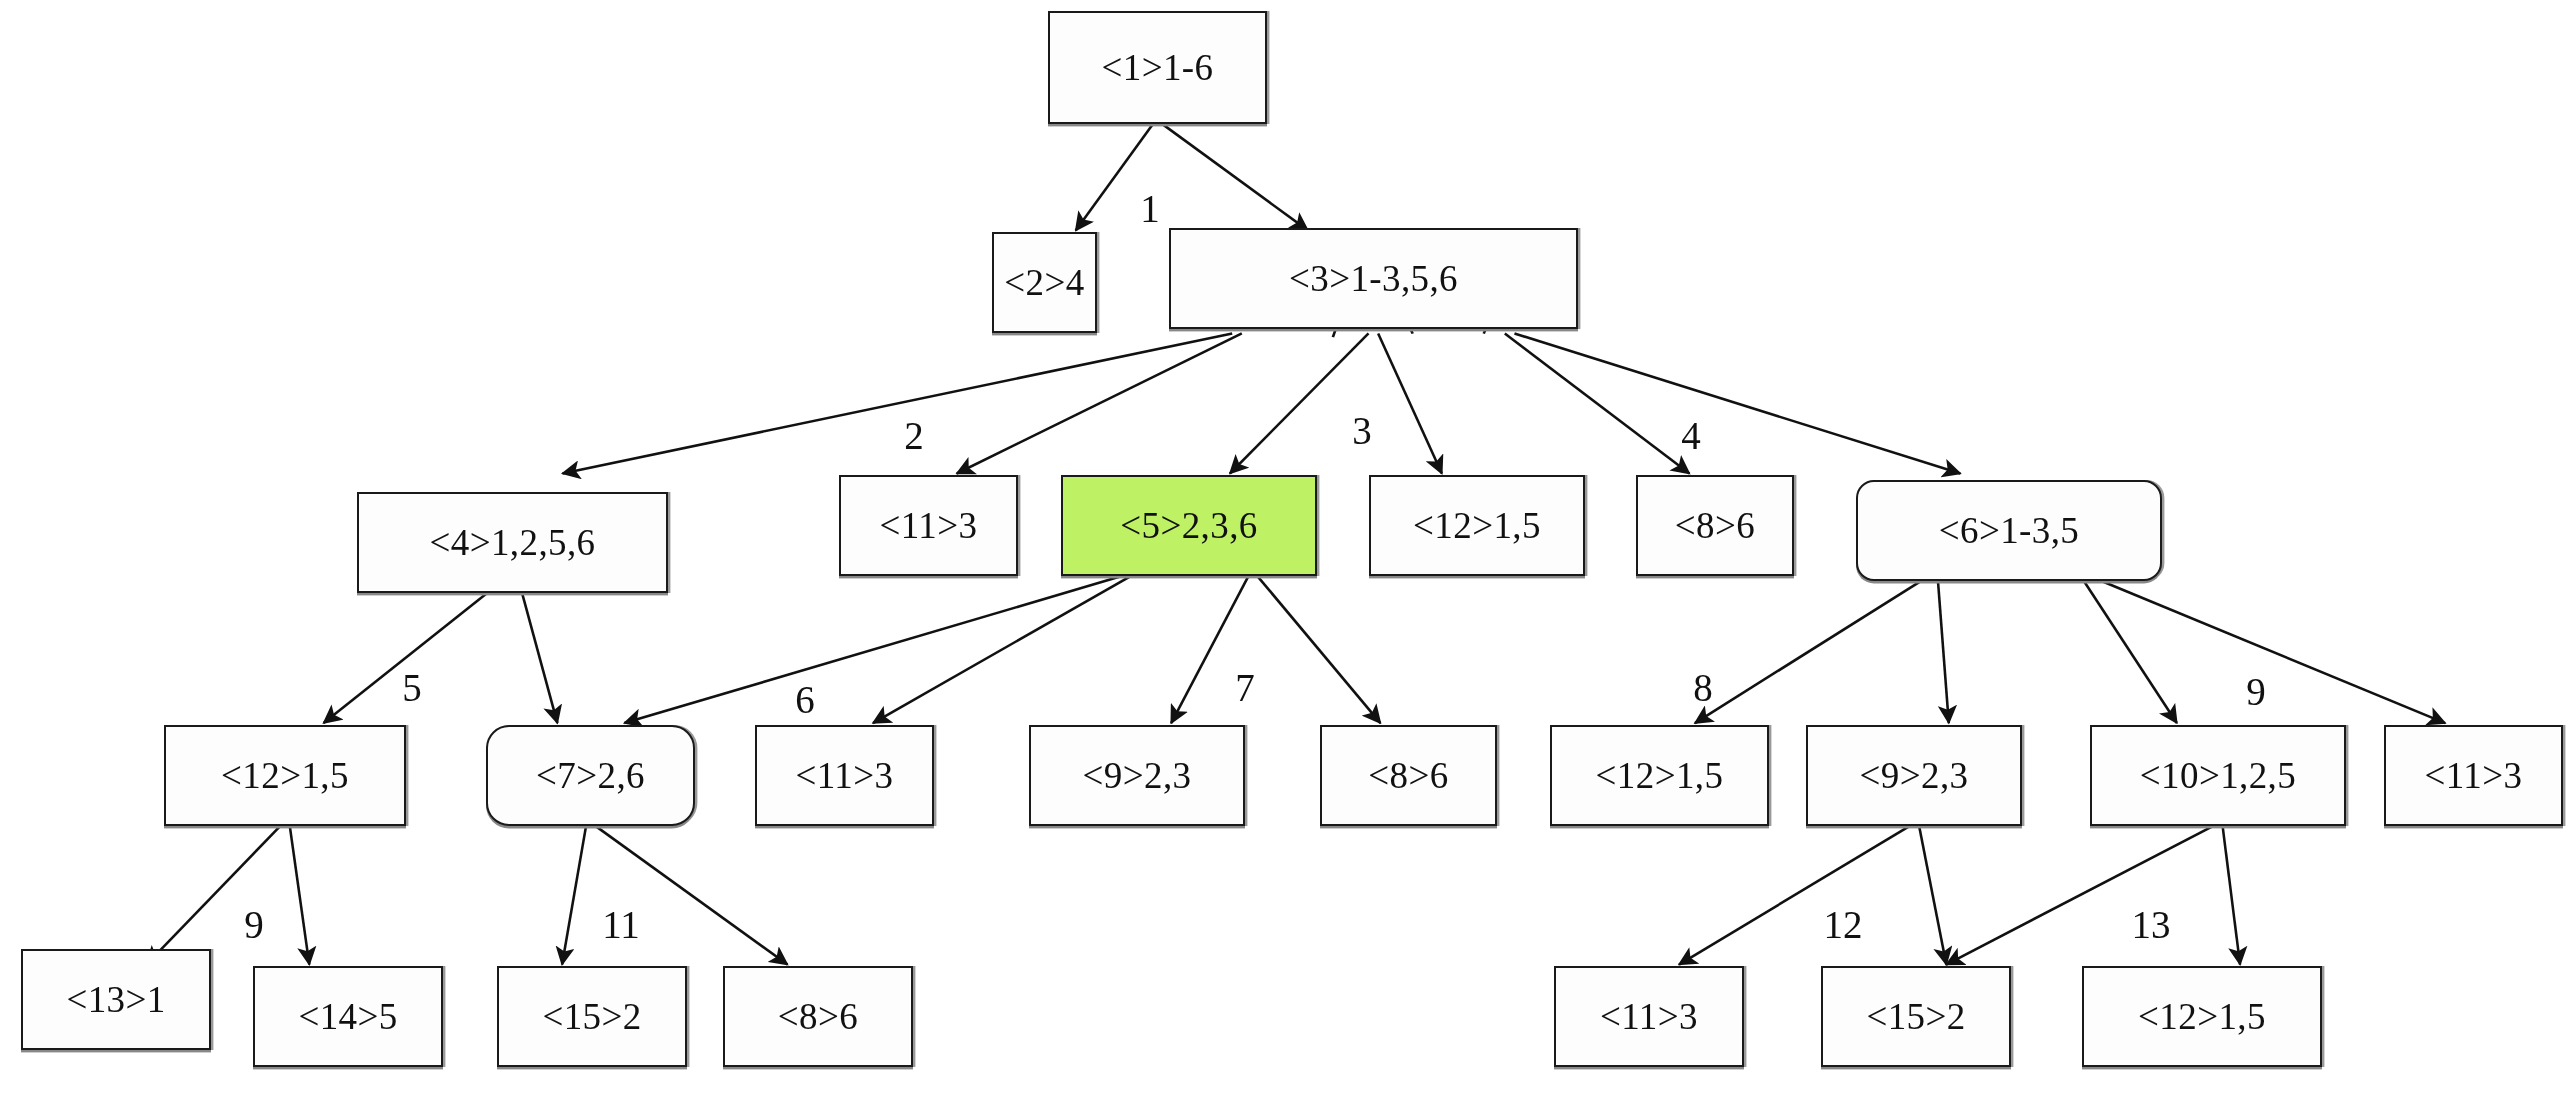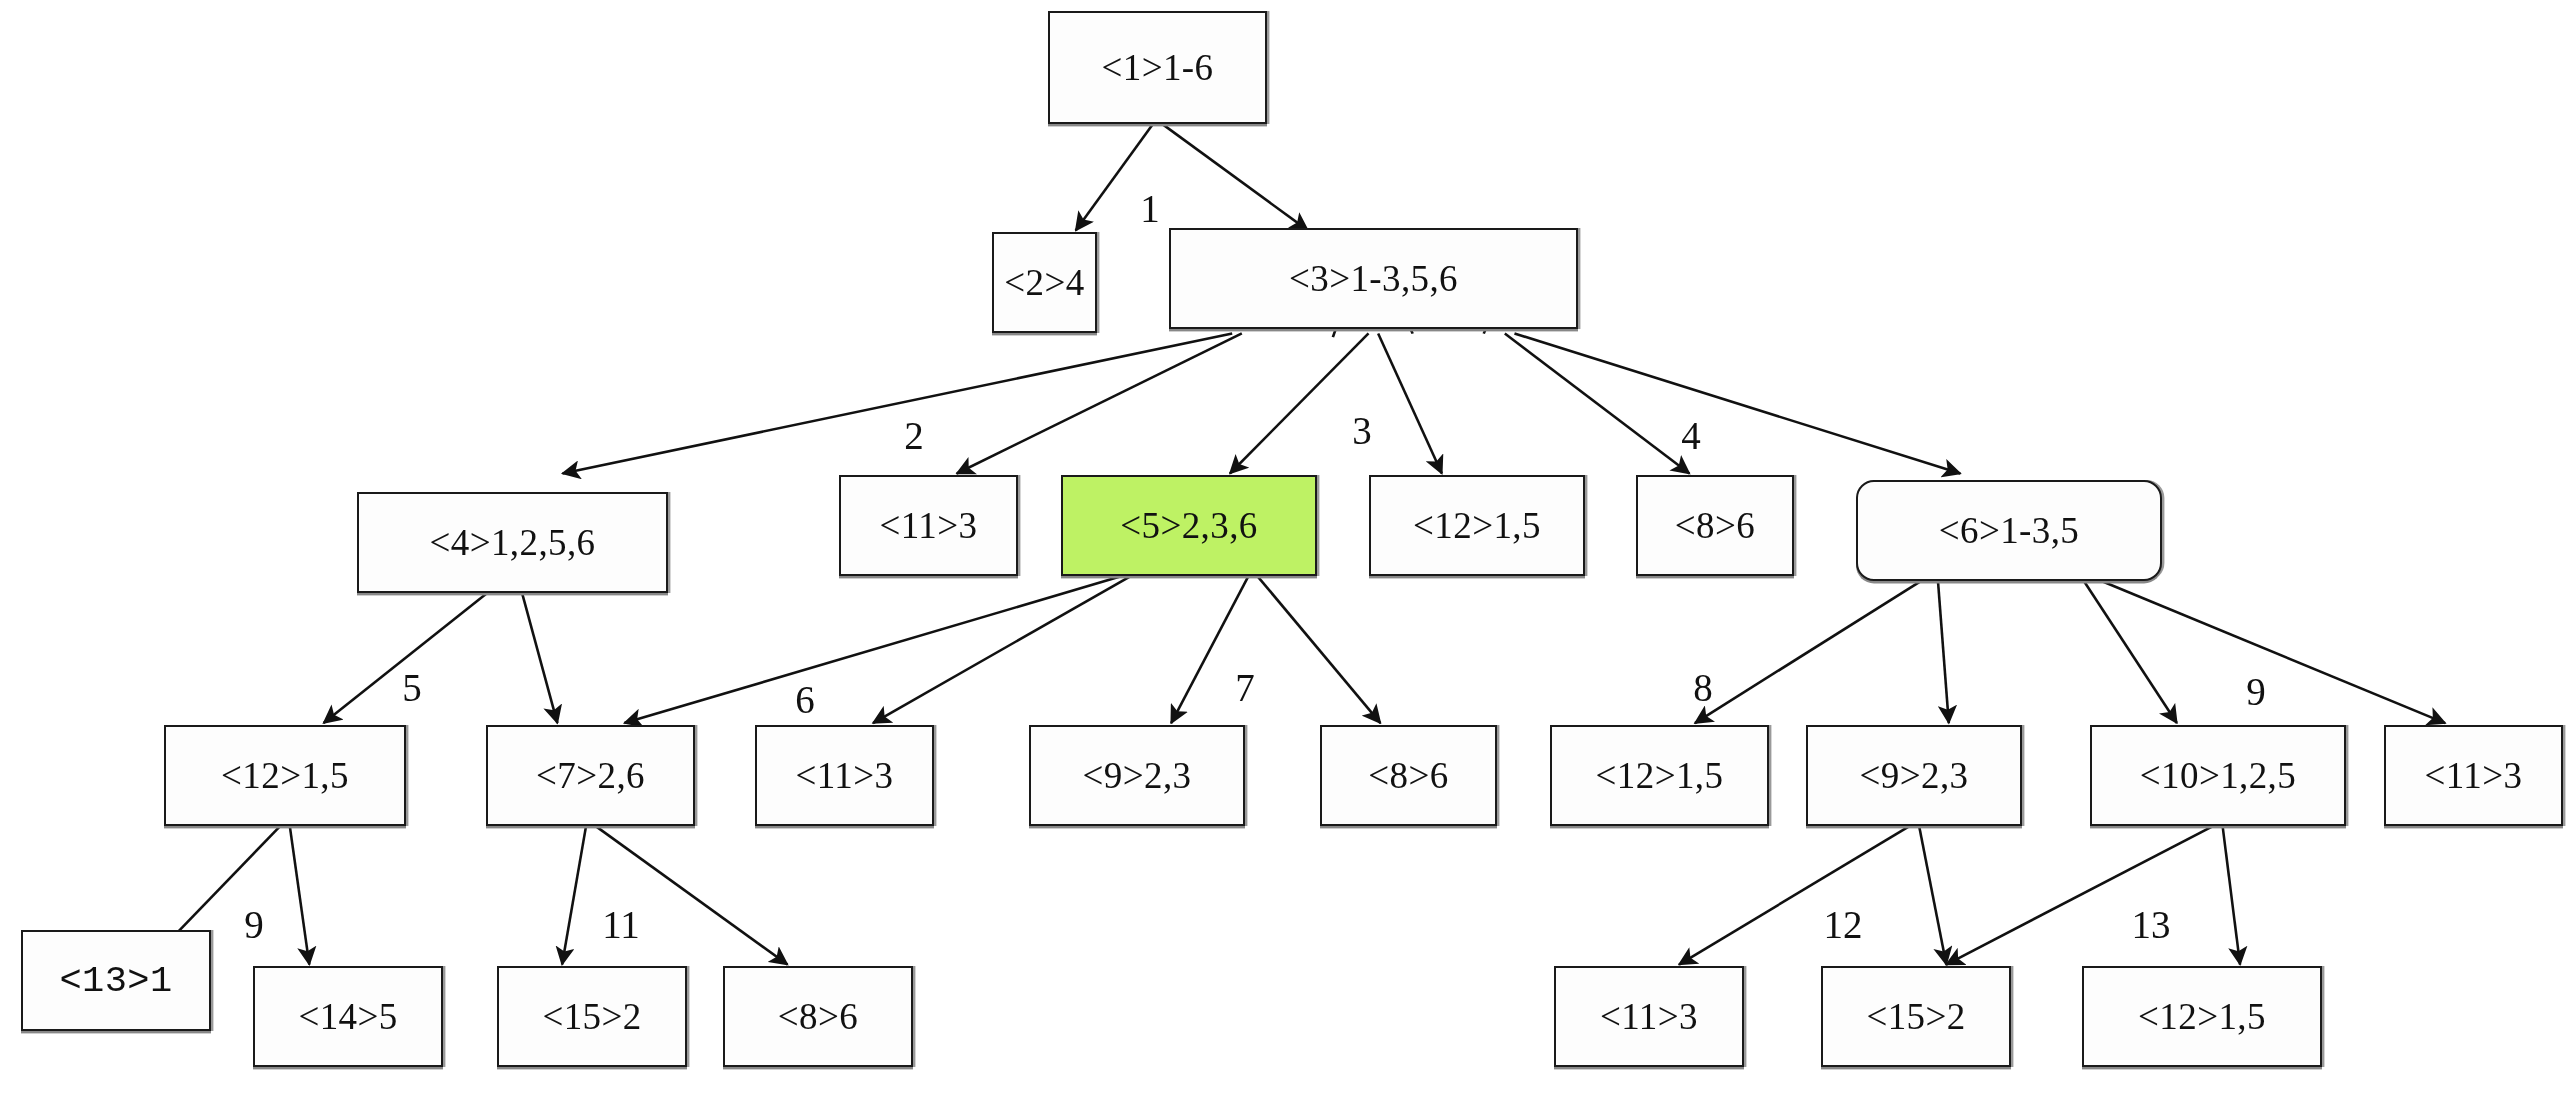--- a/index.html
+++ b/index.html
@@ -106,21 +106,21 @@
       </div>
       <div class="node-box" style="left: 1636px; top: 475px; width: 158px; height: 101px; background: rgb(253, 253, 253); border-color: rgb(26, 26, 26);">
         <span>&lt;8&gt;6</span>
       </div>
       <div class="node-box" style="left: 1856px; top: 480px; width: 306px; height: 101px; background: rgb(253, 253, 253); border-color: rgb(26, 26, 26); border-radius: 18px;">
         <span>&lt;6&gt;1-3,5</span>
       </div>
       <div class="node-box" style="left: 164px; top: 725px; width: 242px; height: 101px; background: rgb(253, 253, 253); border-color: rgb(26, 26, 26);">
         <span>&lt;12&gt;1,5</span>
       </div>
-      <div class="node-box" style="left: 486px; top: 725px; width: 209px; height: 101px; background: rgb(253, 253, 253); border-color: rgb(26, 26, 26);">
+      <div class="node-box" style="left: 486px; top: 725px; width: 209px; height: 101px; background: rgb(253, 253, 253); border-color: rgb(26, 26, 26); border-radius: 23px;">
         <span>&lt;7&gt;2,6</span>
       </div>
       <div class="node-box" style="left: 755px; top: 725px; width: 179px; height: 101px; background: rgb(253, 253, 253); border-color: rgb(26, 26, 26);">
         <span>&lt;11&gt;3</span>
       </div>
       <div class="node-box" style="left: 1029px; top: 725px; width: 216px; height: 101px; background: rgb(253, 253, 253); border-color: rgb(26, 26, 26);">
         <span>&lt;9&gt;2,3</span>
       </div>
       <div class="node-box" style="left: 1320px; top: 725px; width: 177px; height: 101px; background: rgb(253, 253, 253); border-color: rgb(26, 26, 26);">
         <span>&lt;8&gt;6</span>
@@ -130,21 +130,21 @@
       </div>
       <div class="node-box" style="left: 1806px; top: 725px; width: 216px; height: 101px; background: rgb(253, 253, 253); border-color: rgb(26, 26, 26);">
         <span>&lt;9&gt;2,3</span>
       </div>
       <div class="node-box" style="left: 2090px; top: 725px; width: 256px; height: 101px; background: rgb(253, 253, 253); border-color: rgb(26, 26, 26);">
         <span>&lt;10&gt;1,2,5</span>
       </div>
       <div class="node-box" style="left: 2384px; top: 725px; width: 179px; height: 101px; background: rgb(253, 253, 253); border-color: rgb(26, 26, 26);">
         <span>&lt;11&gt;3</span>
       </div>
-      <div class="node-box" style="left: 21px; top: 930px; width: 190px; height: 101px; background: rgb(253, 253, 253); border-color: rgb(26, 26, 26); font-family: Liberation Mono, monospace;">
+      <div class="node-box" style="left: 21px; top: 949px; width: 190px; height: 101px; background: rgb(253, 253, 253); border-color: rgb(26, 26, 26);">
         <span>&lt;13&gt;1</span>
       </div>
       <div class="node-box" style="left: 245px; top: 966px; width: 190px; height: 101px; background: rgb(253, 253, 253); border-color: rgb(26, 26, 26); margin-left: 8px;">
         <span>&lt;14&gt;5</span>
       </div>
       <div class="node-box" style="left: 497px; top: 966px; width: 190px; height: 101px; background: rgb(253, 253, 253); border-color: rgb(26, 26, 26);">
         <span>&lt;15&gt;2</span>
       </div>
       <div class="node-box" style="left: 723px; top: 966px; width: 190px; height: 101px; background: rgb(253, 253, 253); border-color: rgb(26, 26, 26);">
         <span>&lt;8&gt;6</span>

